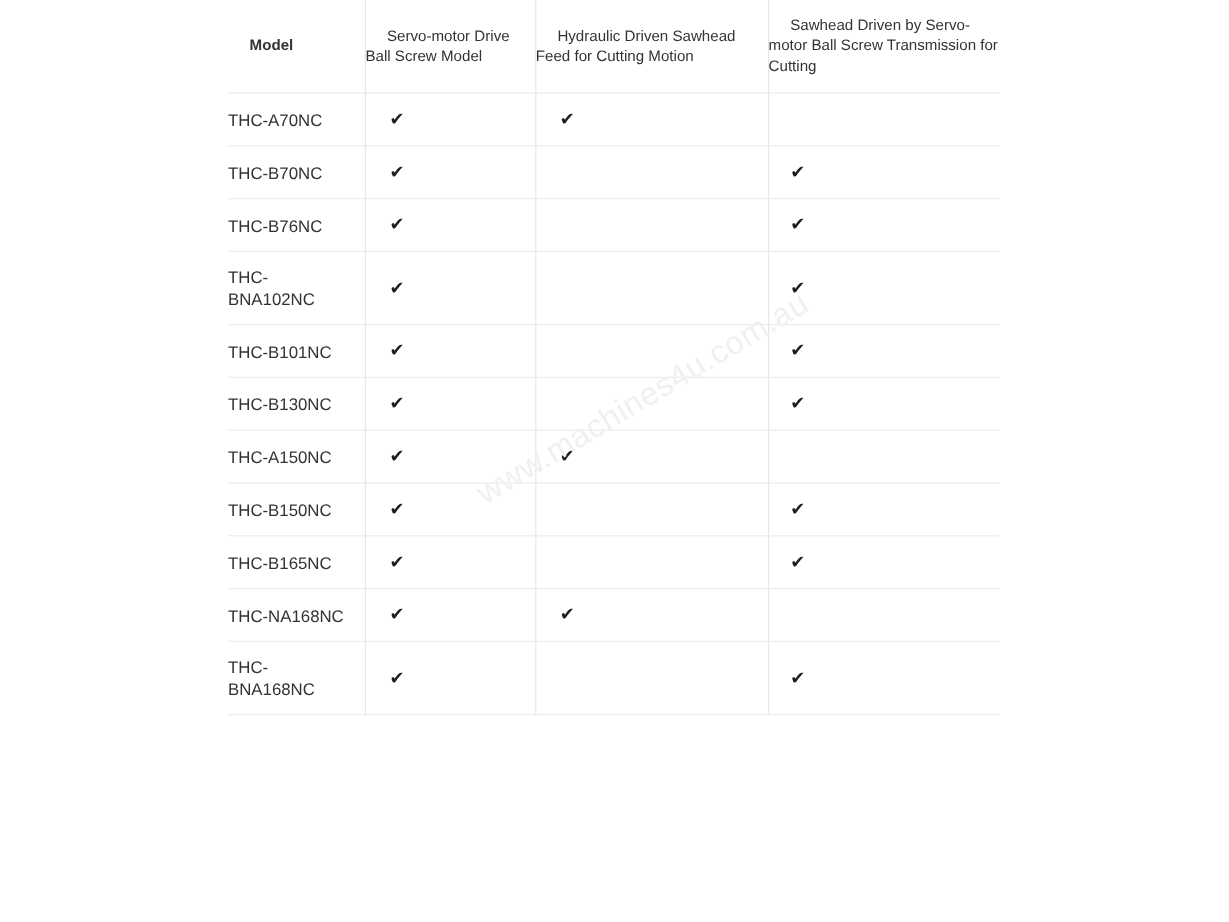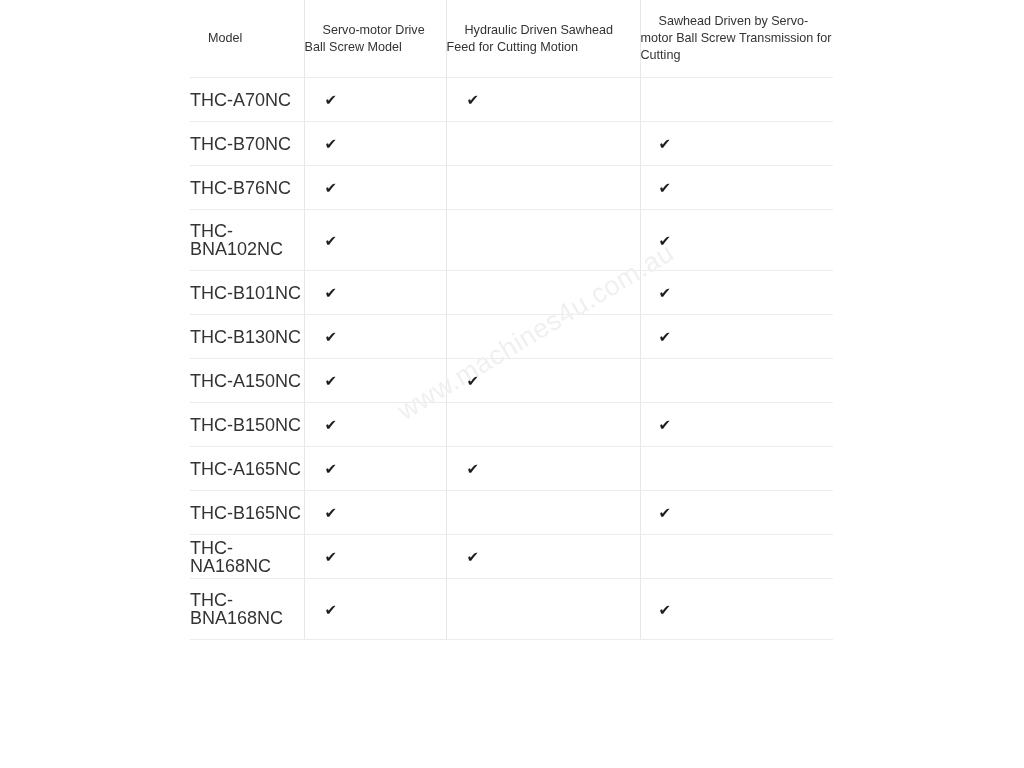--- a/index.html
+++ b/index.html
@@ -82,28 +82,29 @@
     font-size: 12.6px;
     line-height: 17px;
     color: #333333;
     border-bottom: 1px solid #e4e4e4;
   }
   .th-inner {
     padding: 0 16px 0 18px;
   }
   thead th.h-model .th-inner {
     padding-left: 18px;
+    font-weight: bold;
   }
 
   
   tbody tr { height: 44px; }
   tbody tr.tall { height: 61px; }
 
   td.model-cell {
-    font-size: 18px;
+    font-size: 14px;
     line-height: 18px;
     color: #333333;
     padding-left: 18px;
     padding-right: 8px;
   }
   td.check-cell {
     text-align: left;
   }
   .check-inner {
     display: block;
@@ -239,32 +240,20 @@
               <span class="check-inner">✔</span>
             </td>
             <td class="check-cell c-hydr-cell">
               <span class="blank"></span>
             </td>
             <td class="check-cell c-saw-cell">
               <span class="check-inner">✔</span>
             </td>
           </tr>
           <tr>
-            <td class="model-cell"><span>THC-A165NC</span></td>
-            <td class="check-cell c-servo-cell">
-              <span class="check-inner">✔</span>
-            </td>
-            <td class="check-cell c-hydr-cell">
-              <span class="check-inner">✔</span>
-            </td>
-            <td class="check-cell c-saw-cell">
-              <span class="blank"></span>
-            </td>
-          </tr>
-          <tr>
             <td class="model-cell"><span>THC-B165NC</span></td>
             <td class="check-cell c-servo-cell">
               <span class="check-inner">✔</span>
             </td>
             <td class="check-cell c-hydr-cell">
               <span class="blank"></span>
             </td>
             <td class="check-cell c-saw-cell">
               <span class="check-inner">✔</span>
             </td>

